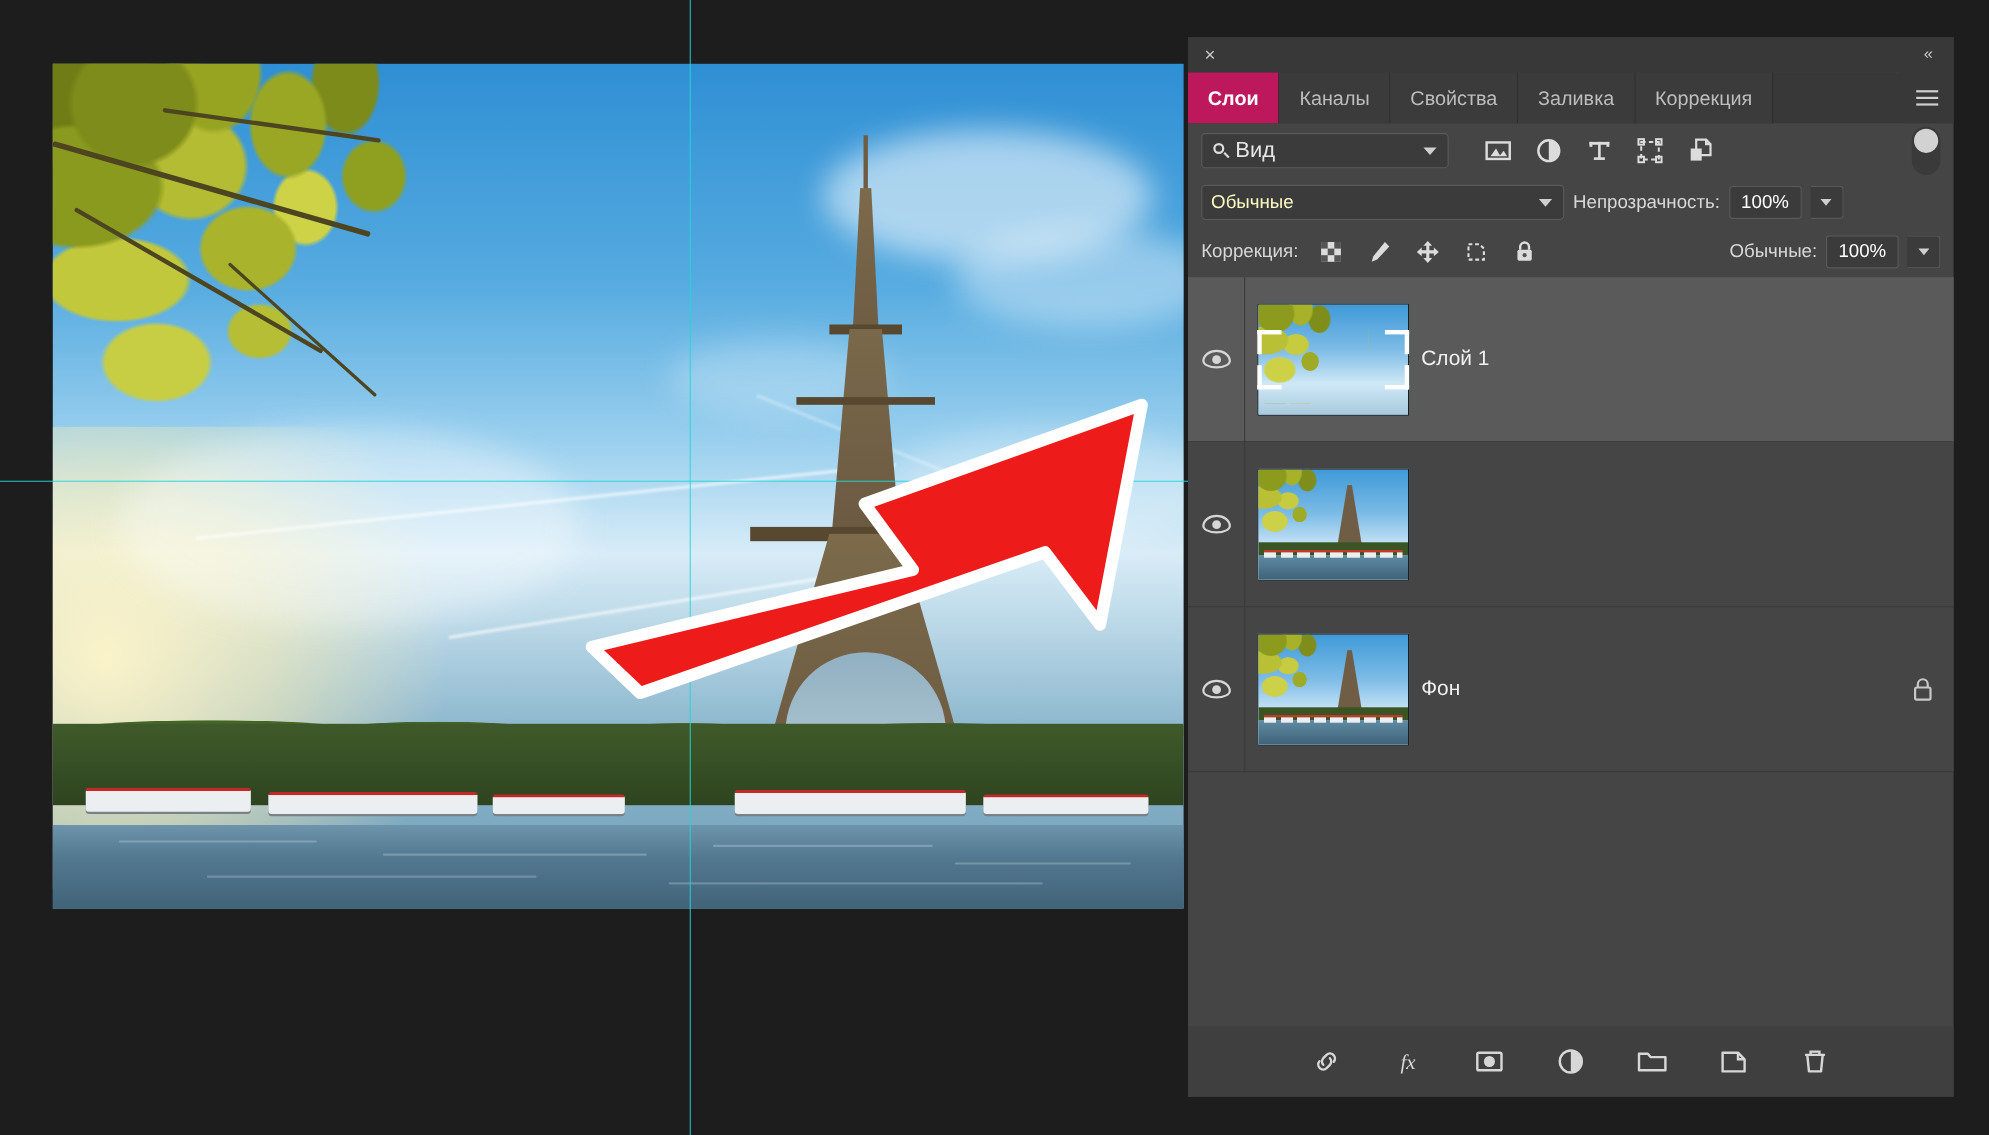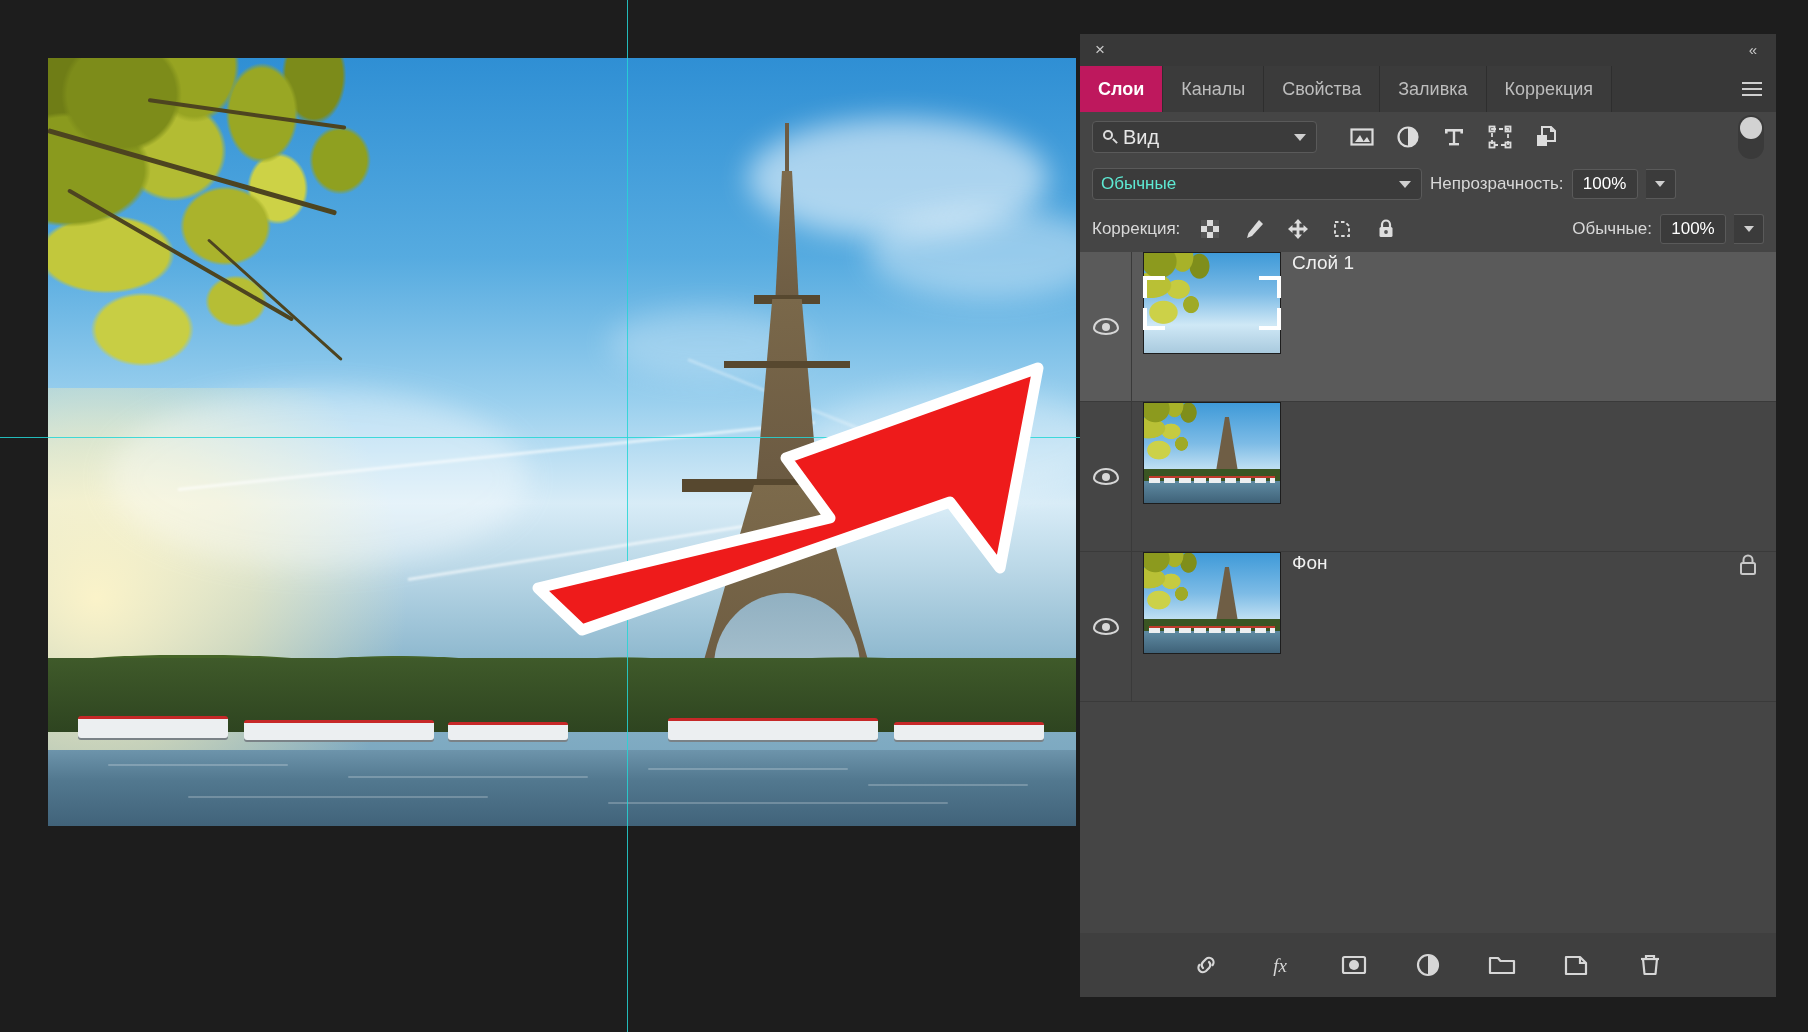--- a/index.html
+++ b/index.html
@@ -218,42 +218,42 @@
     position: absolute; left: 2px; top: 2px; width: 22px; height: 22px;
     border-radius: 50%; background: #d2d2d2;
   }
 
   .blend-row { display: flex; align-items: center; height: 44px; padding: 0 12px; gap: 8px; }
   .blend-select {
     position: relative; width: 330px; height: 32px; background: #3b3b3b;
     border: 1px solid #5a5a5a; border-radius: 4px; display: flex; align-items: center;
     padding: 0 8px; cursor: pointer;
   }
-  .blend-select .txt { font-size: 17px; color: #5eead4; }
+  .blend-select .txt { font-size: 17px; color: #fef9c3; }
   .blend-select .chev { position: absolute; right: 10px; }
   .lab { font-size: 17px; color: #d8d8d8; white-space: nowrap; }
   .num-field {
     height: 30px; background: #3b3b3b; border: 1px solid #5a5a5a; border-radius: 3px;
     display: flex; align-items: center; padding: 0 8px; font-size: 17px; color: #ffffff;
     cursor: text; min-width: 66px; justify-content: center;
   }
   .num-step {
     width: 30px; height: 30px; background: #3b3b3b; border: 1px solid #5a5a5a;
     border-left: none; border-radius: 0 3px 3px 0; display: flex;
     align-items: center; justify-content: center; cursor: pointer;
   }
   .num-step .chev { border-top-width: 6px; border-left-width: 5px; border-right-width: 5px; }
 
   .lock-row { display: flex; align-items: center; height: 46px; padding: 0 12px; gap: 8px; }
   .lock-icons { display: flex; align-items: center; gap: 20px; margin-left: 10px; }
   .lock-icon { width: 24px; height: 24px; position: relative; cursor: pointer; }
 
   .layers-list { position: relative; background: #454545; }
   .layer-row {
-    display: flex; align-items: flex-start; height: 150px; position: relative;
+    display: flex; align-items: center; height: 150px; position: relative;
     border-bottom: 1px solid #3a3a3a; cursor: pointer;
   }
   .layer-row.selected { background: #5a5a5a; }
   .eye-cell {
     width: 52px; display: flex; align-items: center; justify-content: center;
     border-right: 1px solid #3a3a3a; align-self: stretch; cursor: pointer;
   }
   .eye { width: 26px; height: 17px; position: relative; }
   .eye .lid {
     position: absolute; inset: 0; border: 2px solid #d6d6d6; border-radius: 50% 50% 50% 50%/60% 60% 40% 40%;

